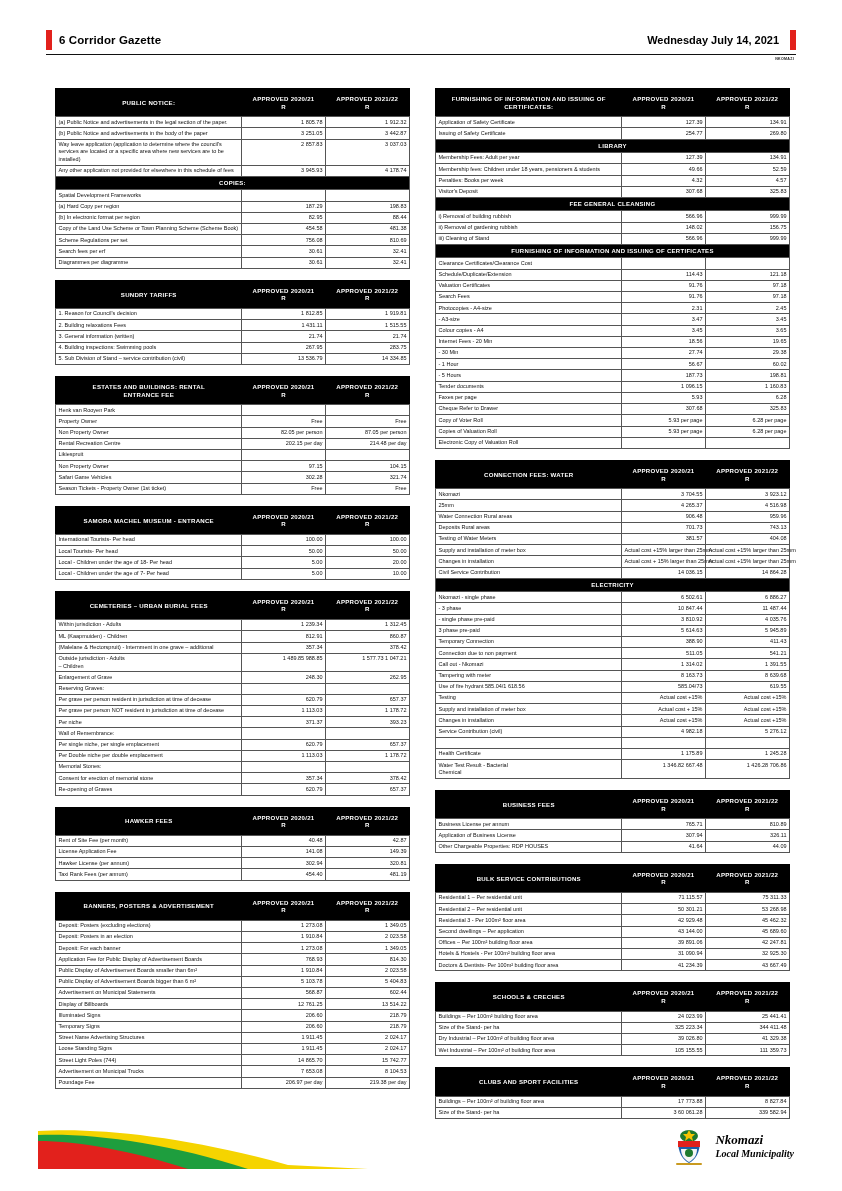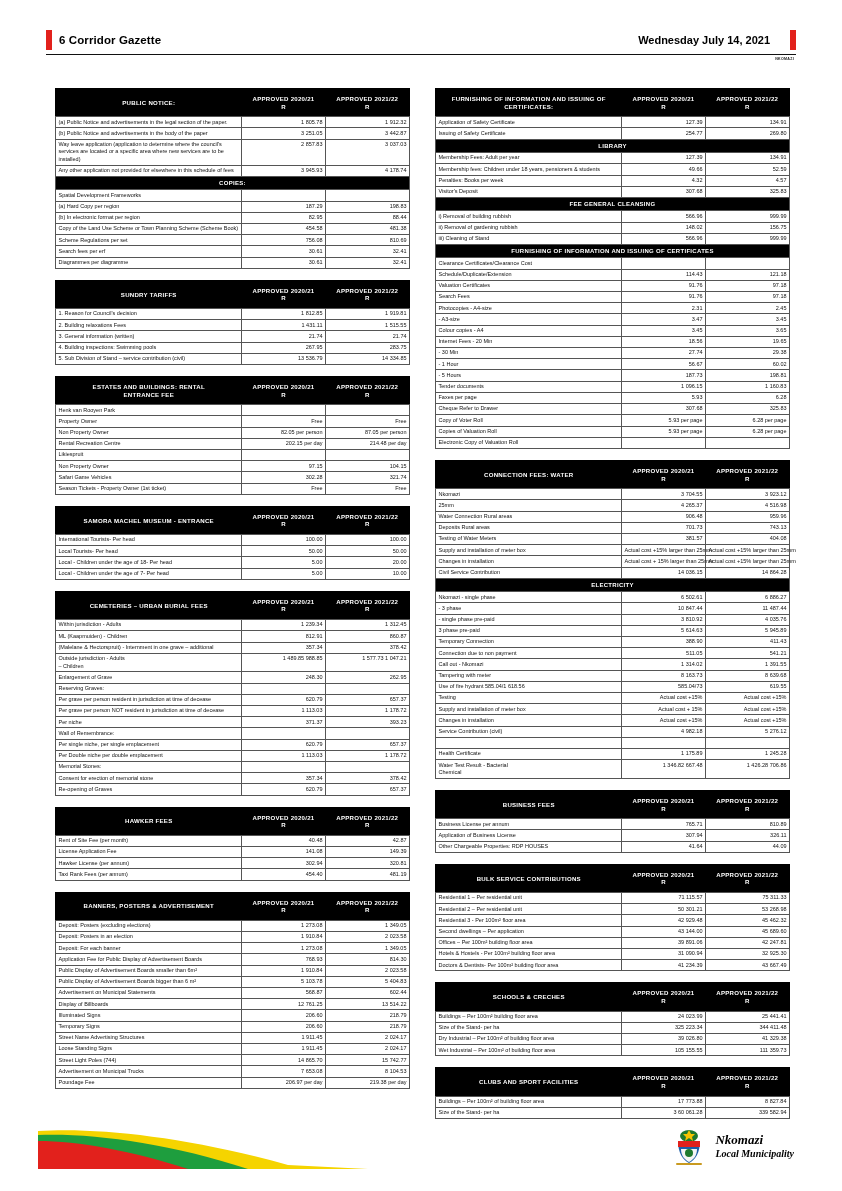--- a/index.html
+++ b/index.html
@@ -14,21 +14,21 @@
   }
 
   
   .masthead {
     position:absolute; left:46px; top:28px; width:750px; height:32px;
   }
   .mh-row { display:flex; align-items:center; justify-content:space-between; height:24px; }
   .mh-left { display:flex; align-items:center; gap:7px; }
   .mh-bar { width:6px; height:20px; background:#e2211c; display:block; }
   .mh-title { font-size:11.5px; font-weight:bold; letter-spacing:.1px; }
-  .mh-right { display:flex; align-items:center; gap:20px; }
+  .mh-right { display:flex; align-items:center; gap:11px; }
   .mh-date { font-size:11px; font-weight:bold; }
   .mh-rule { border-bottom:1.6px solid #111; margin-top:2px; }
   .mh-code { text-align:right; font-size:3.6px; font-weight:bold; letter-spacing:.3px; color:#222; margin-top:2px; padding-right:2px;}
 
   
   .col {
     position:absolute; top:88px; width:355px;
   }
   .col-left { left:55px; }
   .col-right { left:435px; }

